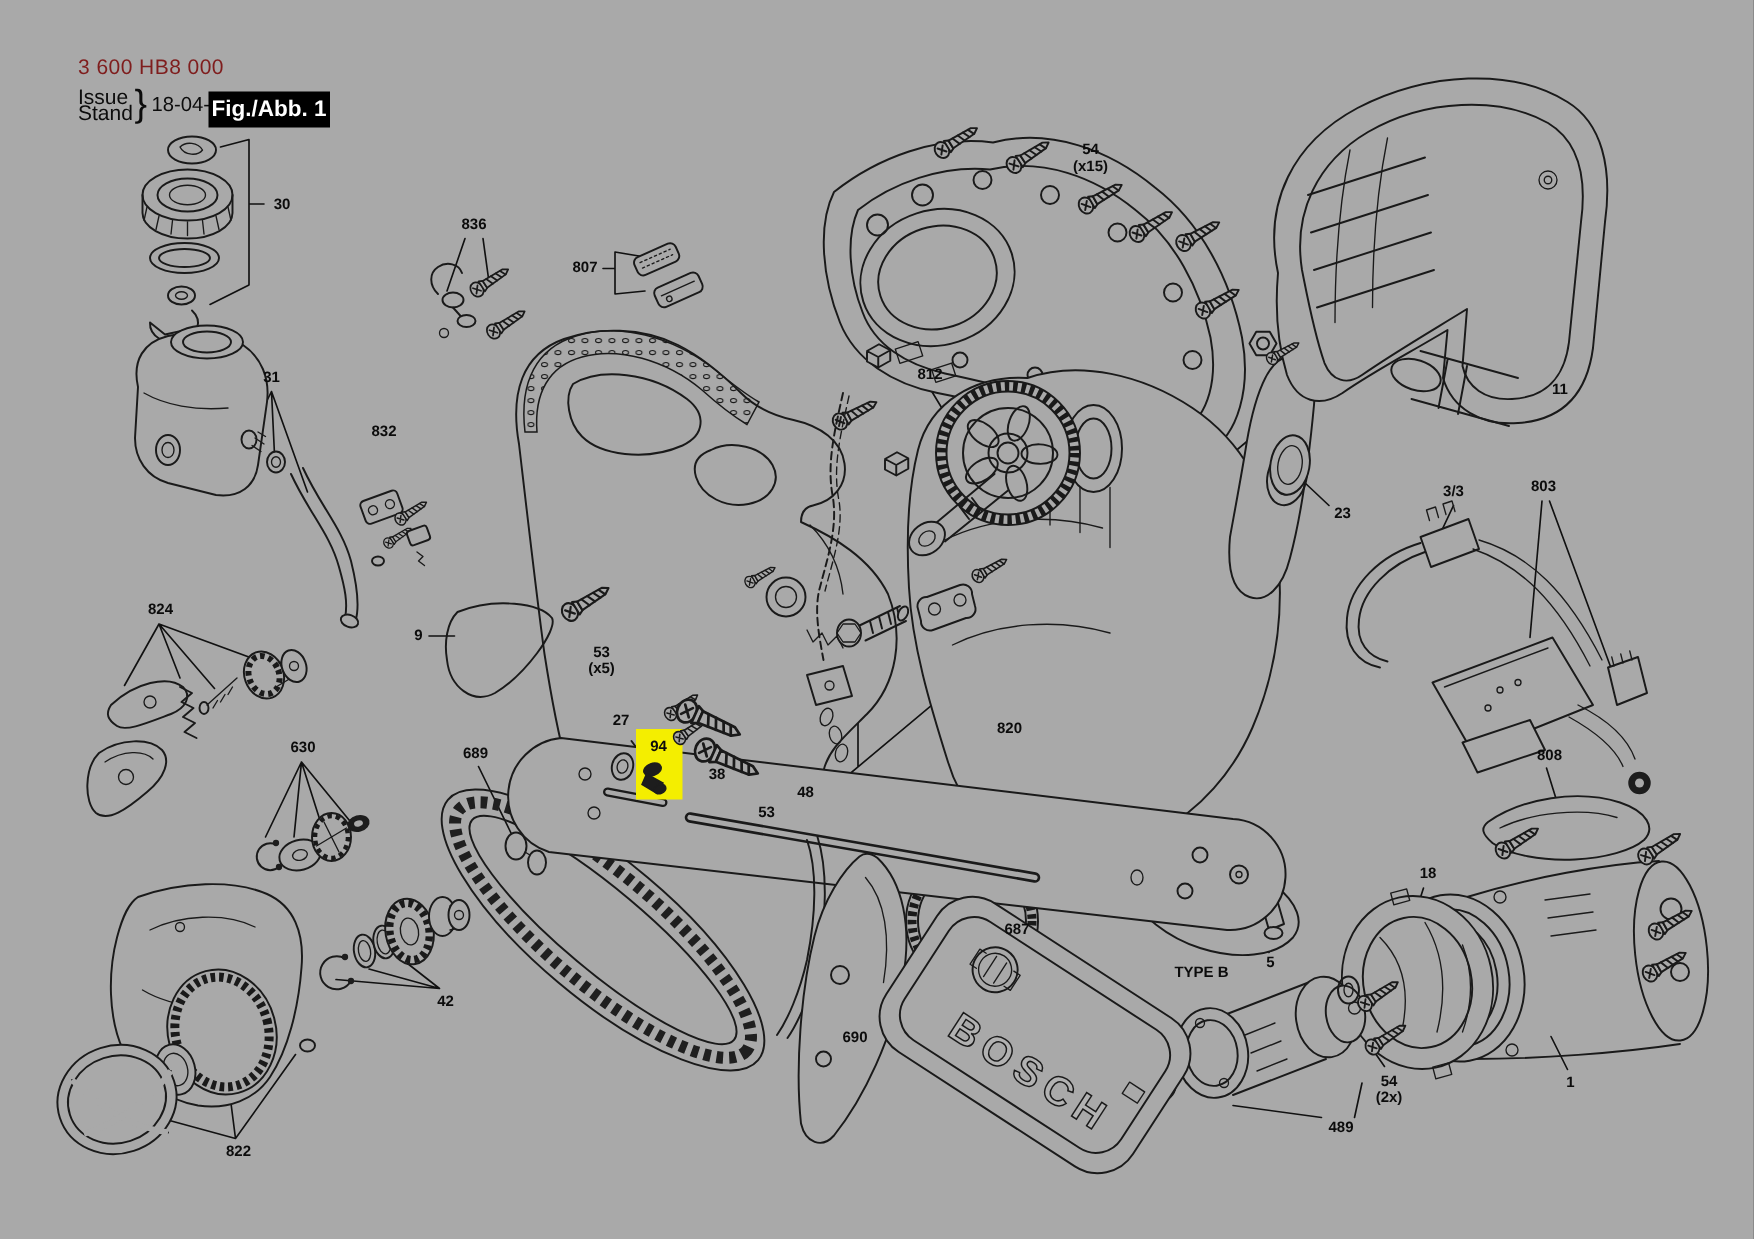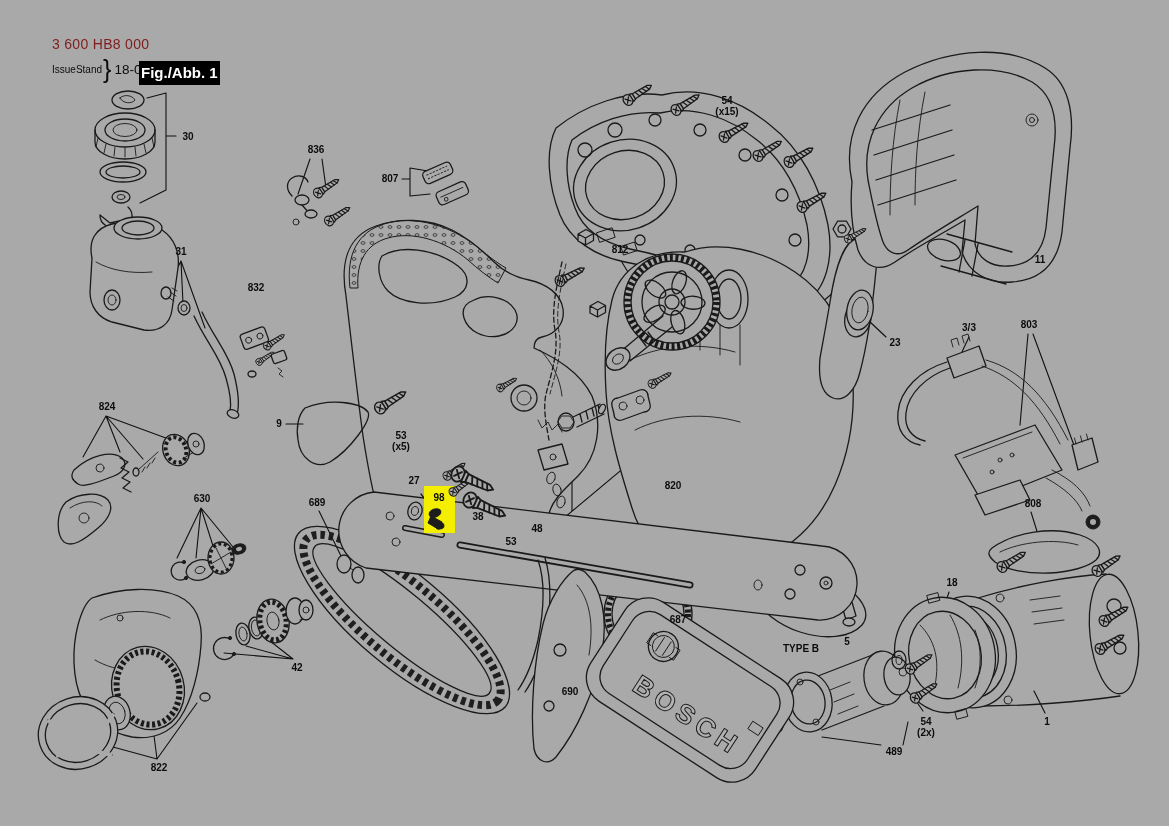--- a/index.html
+++ b/index.html
@@ -10,21 +10,21 @@
   .thin{stroke-width:.9}
   .sld{fill:#a9a9a9;stroke:#1a1a1a;stroke-width:1.3;stroke-linejoin:round}
   .dk{fill:#1d1d1d;stroke:#1d1d1d}
   .teeth{fill:none;stroke:#1a1a1a;stroke-dasharray:3 2.6}
   .chain{fill:none;stroke:#1f1f1f;stroke-width:8;stroke-dasharray:4.5 4}
   .ldr{fill:none;stroke:#111;stroke-width:1.1;stroke-linecap:round}
   .lbl{position:absolute;transform:translate(-50%,-50%);font-weight:bold;font-size:10px;
        color:#0c0c0c;white-space:pre-line;text-align:center;line-height:1.12;z-index:3}
   .hdr-code{position:absolute;left:52px;top:36px;font-size:14px;color:#7f1d1d;letter-spacing:.3px;z-index:3}
   .issue{position:absolute;left:52px;top:55px;display:flex;align-items:center;color:#0c0c0c;z-index:3}
-  .issue .words{display:flex;font-size:10px;line-height:11px}
+  .issue .words{display:flex;flex-direction:column;font-size:14px;line-height:11px}
   .issue .brace{font-size:25px;font-weight:300;margin:0 3px 0 1px}
   .issue .date{font-size:13.5px}
   .figbox{position:absolute;left:139px;top:61px;background:#000;color:#fff;font-weight:bold;
           font-size:15px;padding:3px 2px 4px;z-index:3}
   .footer{position:absolute;left:1008px;top:737px;font-size:11.5px;line-height:13px;color:#0c0c0c;z-index:3}
   .bosch-text{font-weight:bold;font-size:27px;letter-spacing:5px;fill:#b2b2b2;stroke:#1a1a1a;stroke-width:1}
 </style>
 </head>
 <body>
 
@@ -471,21 +471,21 @@
 <div class="lbl" style="left:188px;top:137px">30</div>
 <div class="lbl" style="left:181px;top:252px">31</div>
 <div class="lbl" style="left:316px;top:150px">836</div>
 <div class="lbl" style="left:390px;top:179px">807</div>
 <div class="lbl" style="left:256px;top:288px">832</div>
 <div class="lbl" style="left:107px;top:407px">824</div>
 <div class="lbl" style="left:279px;top:424px">9</div>
 <div class="lbl" style="left:401px;top:441px">53
 (x5)</div>
 <div class="lbl" style="left:414px;top:481px">27</div>
-<div class="lbl" style="left:439px;top:498px">98</div>
+<div class="lbl" style="left:439px;top:498px">94</div>
 <div class="lbl" style="left:478px;top:517px">38</div>
 <div class="lbl" style="left:511px;top:542px">53</div>
 <div class="lbl" style="left:537px;top:529px">48</div>
 <div class="lbl" style="left:202px;top:499px">630</div>
 <div class="lbl" style="left:317px;top:503px">689</div>
 <div class="lbl" style="left:297px;top:668px">42</div>
 <div class="lbl" style="left:159px;top:768px">822</div>
 <div class="lbl" style="left:570px;top:692px">690</div>
 <div class="lbl" style="left:678px;top:620px">687</div>
 <div class="lbl" style="left:620px;top:250px">812</div>

